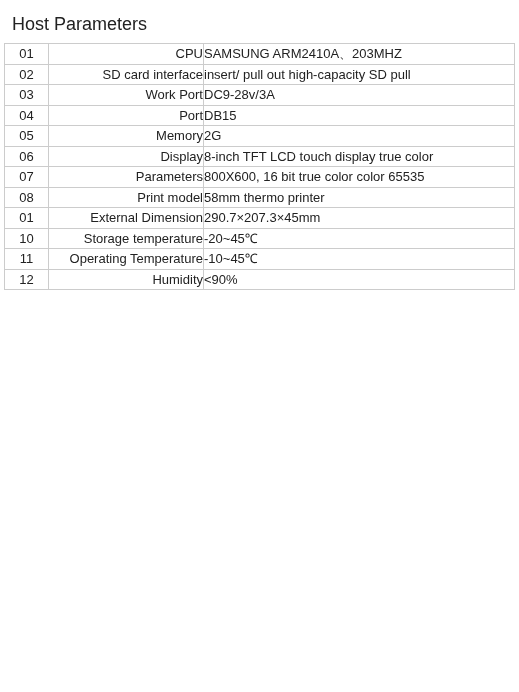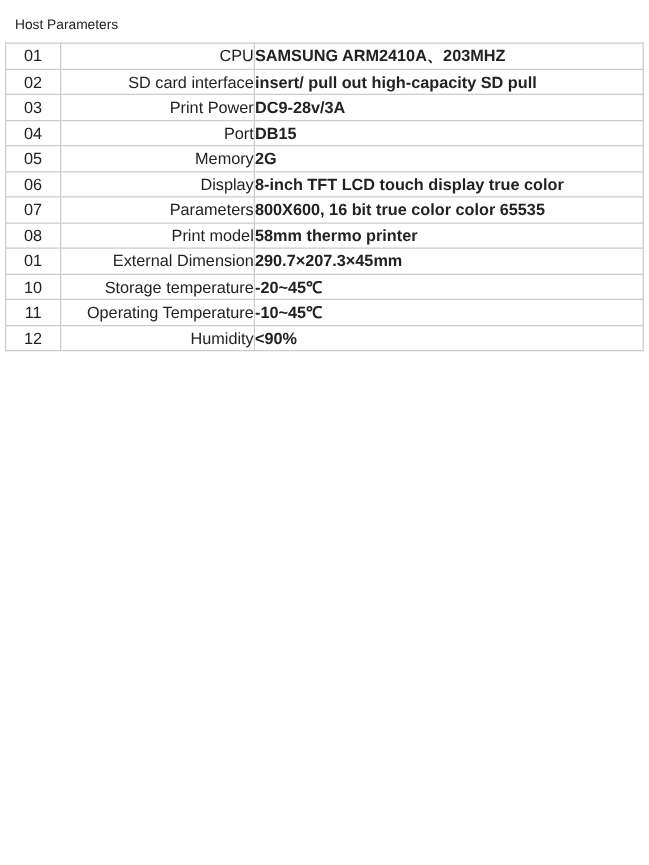--- a/index.html
+++ b/index.html
@@ -17,21 +17,21 @@
       color: #222;
     }
 
     .page-wrapper {
       width: 519px;
       padding: 8px 4px;
     }
 
     .header {
       padding: 6px 8px 8px 8px;
-      font-size: 11px;
+      font-size: 18px;
       font-weight: normal;
       color: #222;
     }
 
     .params-table {
       width: 100%;
       border-collapse: collapse;
       border: 1px solid #ccc;
     }
 
@@ -53,21 +53,20 @@
       text-align: right;
       padding: 10px 6px;
       vertical-align: middle;
       line-height: 1.5;
     }
 
     .cell-value {
       padding: 10px 8px;
       vertical-align: middle;
       line-height: 1.5;
-      font-weight: bold;
     }
 
     tr {
       min-height: 46px;
     }
   </style>
 </head>
 <body>
 
 <div class="page-wrapper">
@@ -81,21 +80,21 @@
           <td class="cell-label">CPU</td>
           <td class="cell-value">SAMSUNG ARM2410A、203MHZ</td>
         </tr>
         <tr>
           <td class="cell-num">02</td>
           <td class="cell-label">SD card interface</td>
           <td class="cell-value">insert/ pull out high-capacity SD pull</td>
         </tr>
         <tr>
           <td class="cell-num">03</td>
-          <td class="cell-label">Print Power</td>
+          <td class="cell-label">Work Port</td>
           <td class="cell-value">DC9-28v/3A</td>
         </tr>
         <tr>
           <td class="cell-num">04</td>
           <td class="cell-label">Port</td>
           <td class="cell-value">DB15</td>
         </tr>
         <tr>
           <td class="cell-num">05</td>
           <td class="cell-label">Memory</td>

